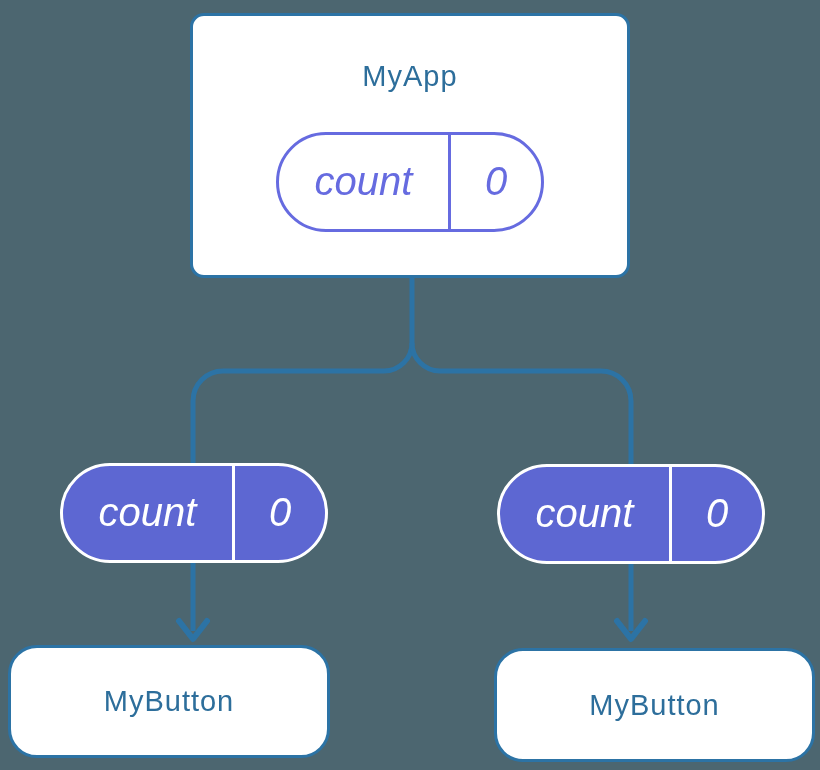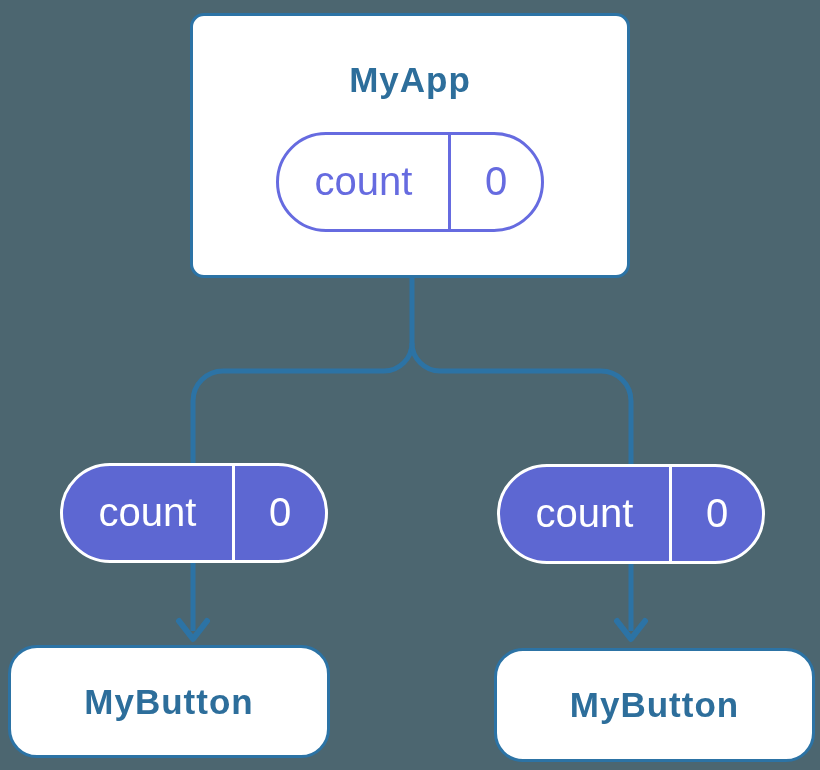--- a/index.html
+++ b/index.html
@@ -22,29 +22,29 @@
 
   .card{
     position:absolute;z-index:2;box-sizing:border-box;
     background:#fff;border:3px solid var(--line);border-radius:14px;
   }
   .card-root{left:190px;top:13px;width:440px;height:265px;}
   .card-child{display:flex;align-items:center;justify-content:center;border-radius:29px;}
   .card-child-left{left:8px;top:645px;width:322px;height:113px;}
   .card-child-right{left:494px;top:648px;width:321px;height:114px;}
   .card-title{
-    font-size:35px;font-weight:700;letter-spacing:1px;color:var(--title);
+    font-size:29px;font-weight:400;letter-spacing:1px;color:var(--title);
   }
   .card-root .card-title{position:absolute;top:44px;left:0;right:0;text-align:center;}
 
   .pill{
     position:absolute;z-index:2;box-sizing:border-box;
     display:flex;align-items:stretch;
     width:268px;height:100px;border-radius:60px;
-    font-size:40px;font-weight:400;
+    font-size:40px;font-weight:400;font-style:italic;
   }
   .pill-outline{
     left:50%;top:116px;transform:translateX(-50%);
     background:#fff;border:3px solid var(--purple);color:var(--purple);
   }
   .pill-filled{
     background:var(--purple-fill);border:3px solid var(--pill-text-on-fill);
     color:var(--pill-text-on-fill);
   }
   .pill-left{left:60px;top:463px;}

